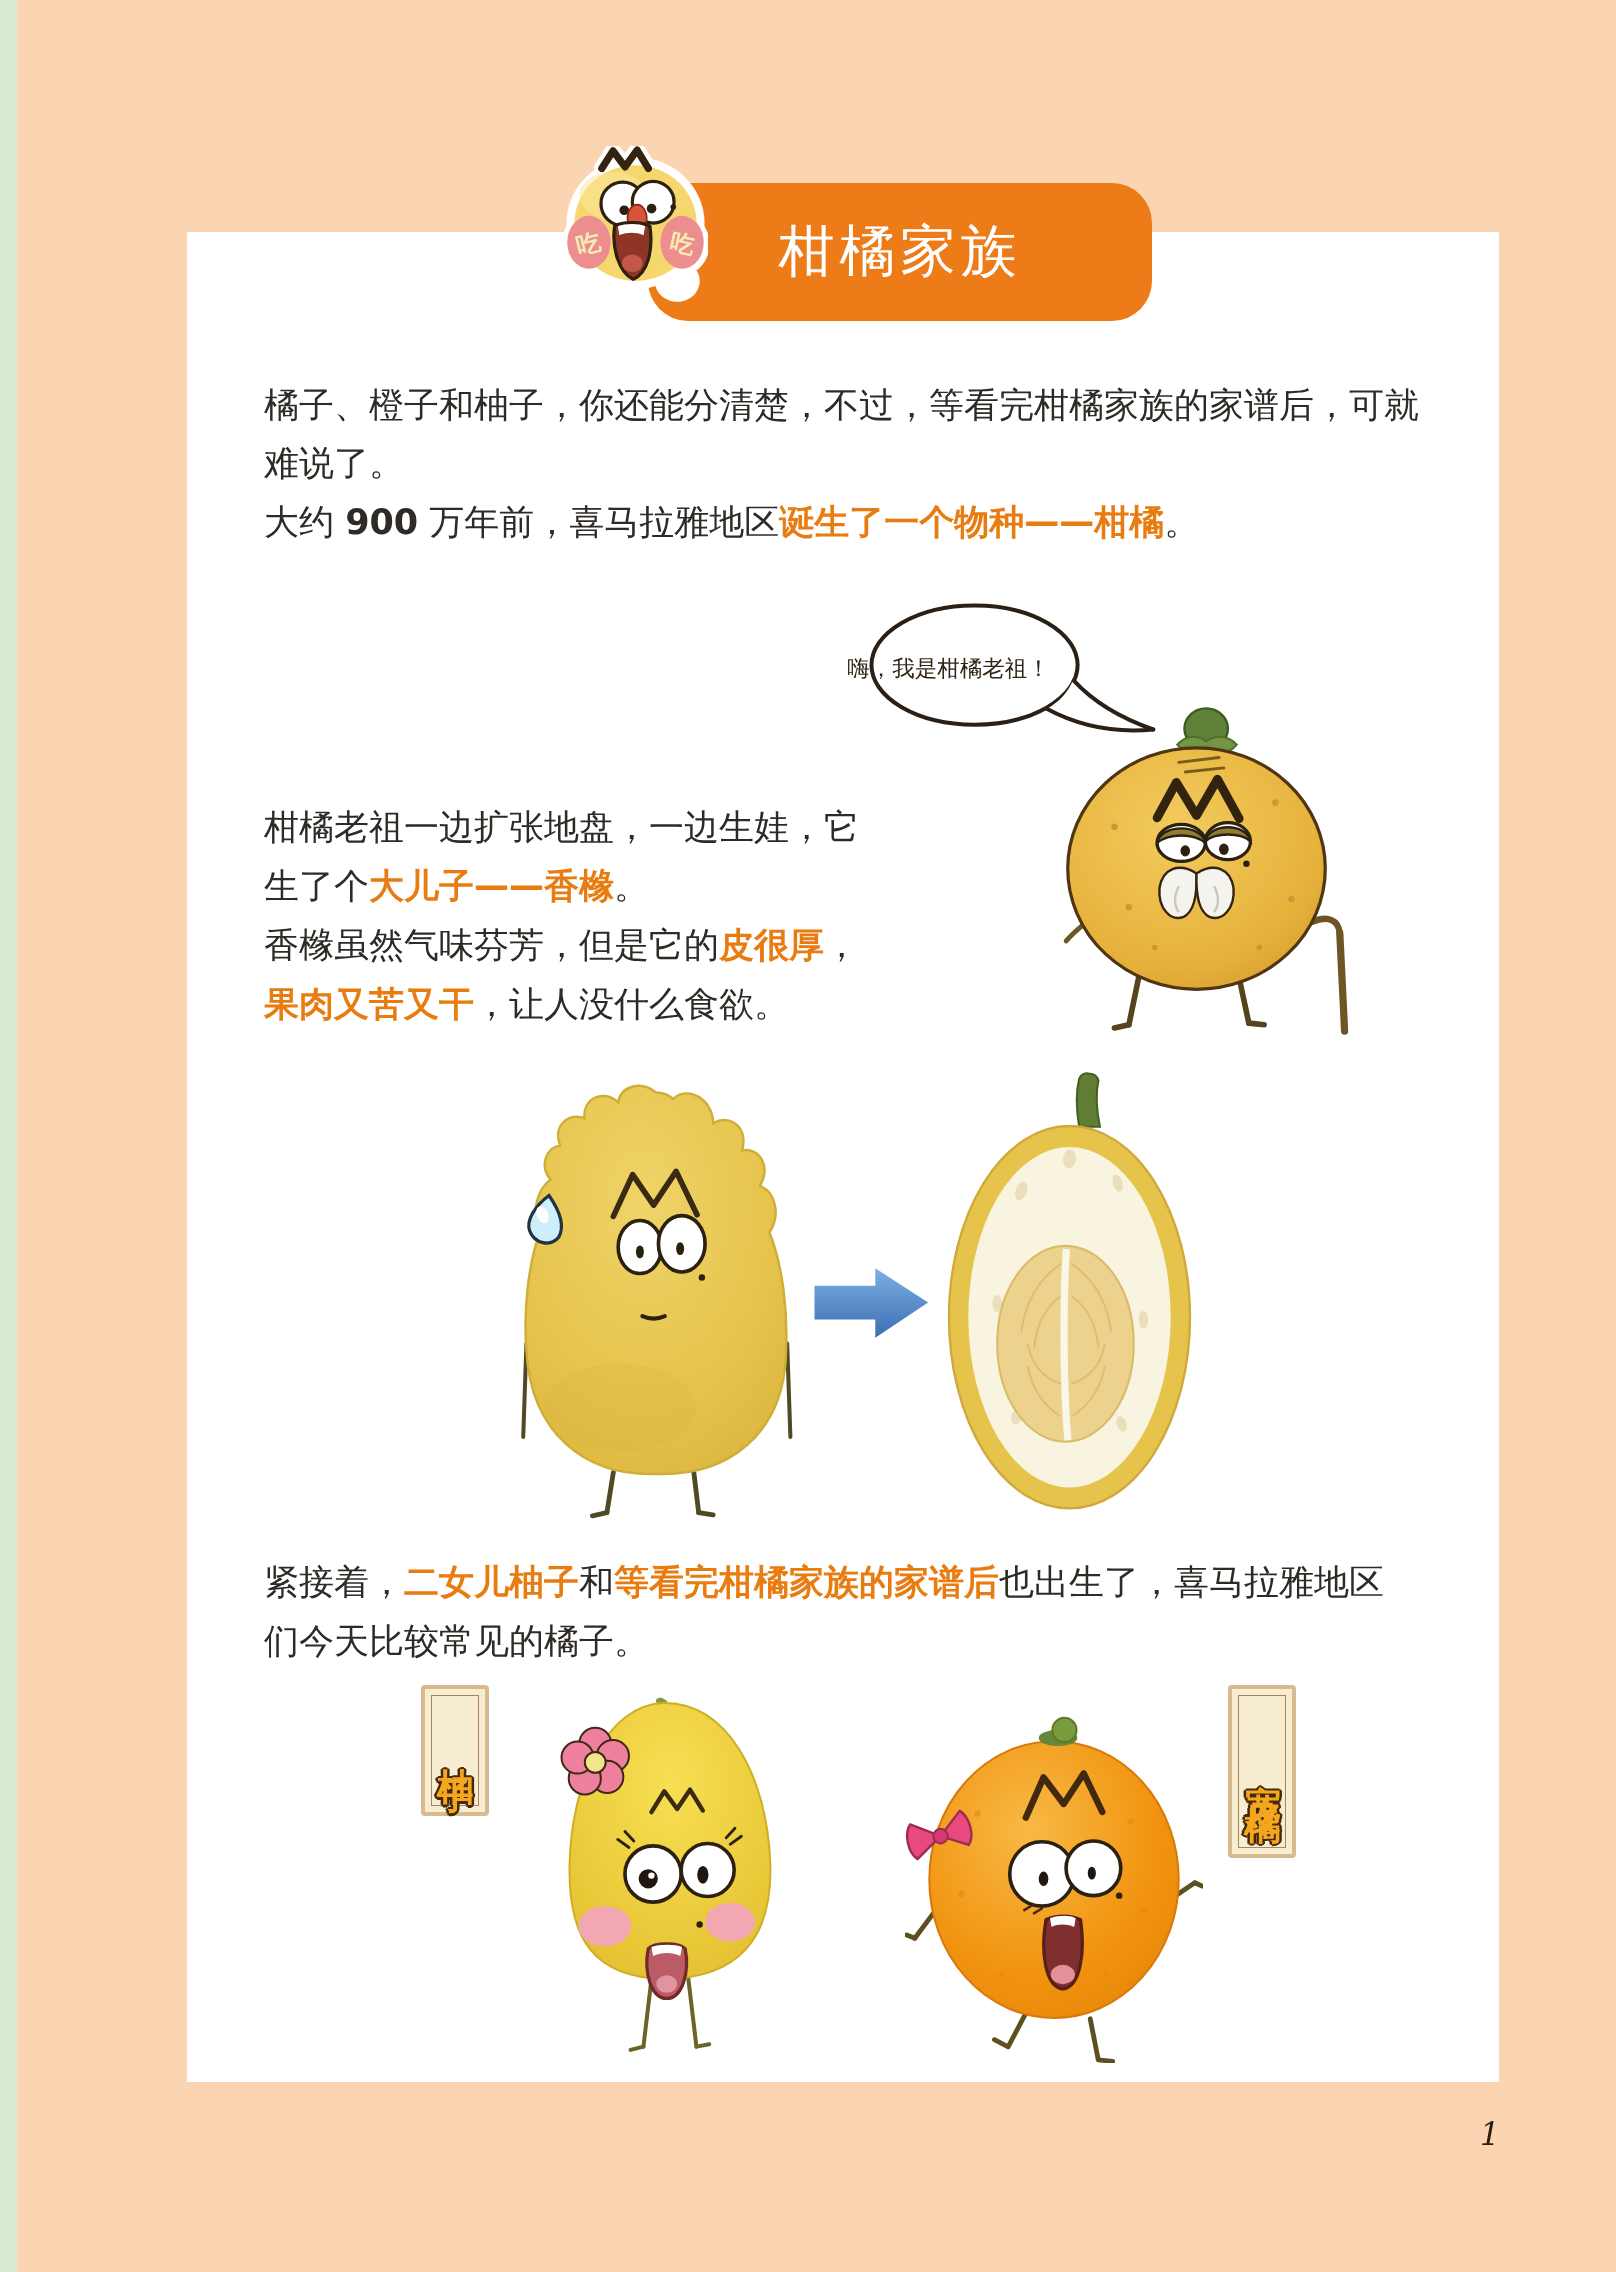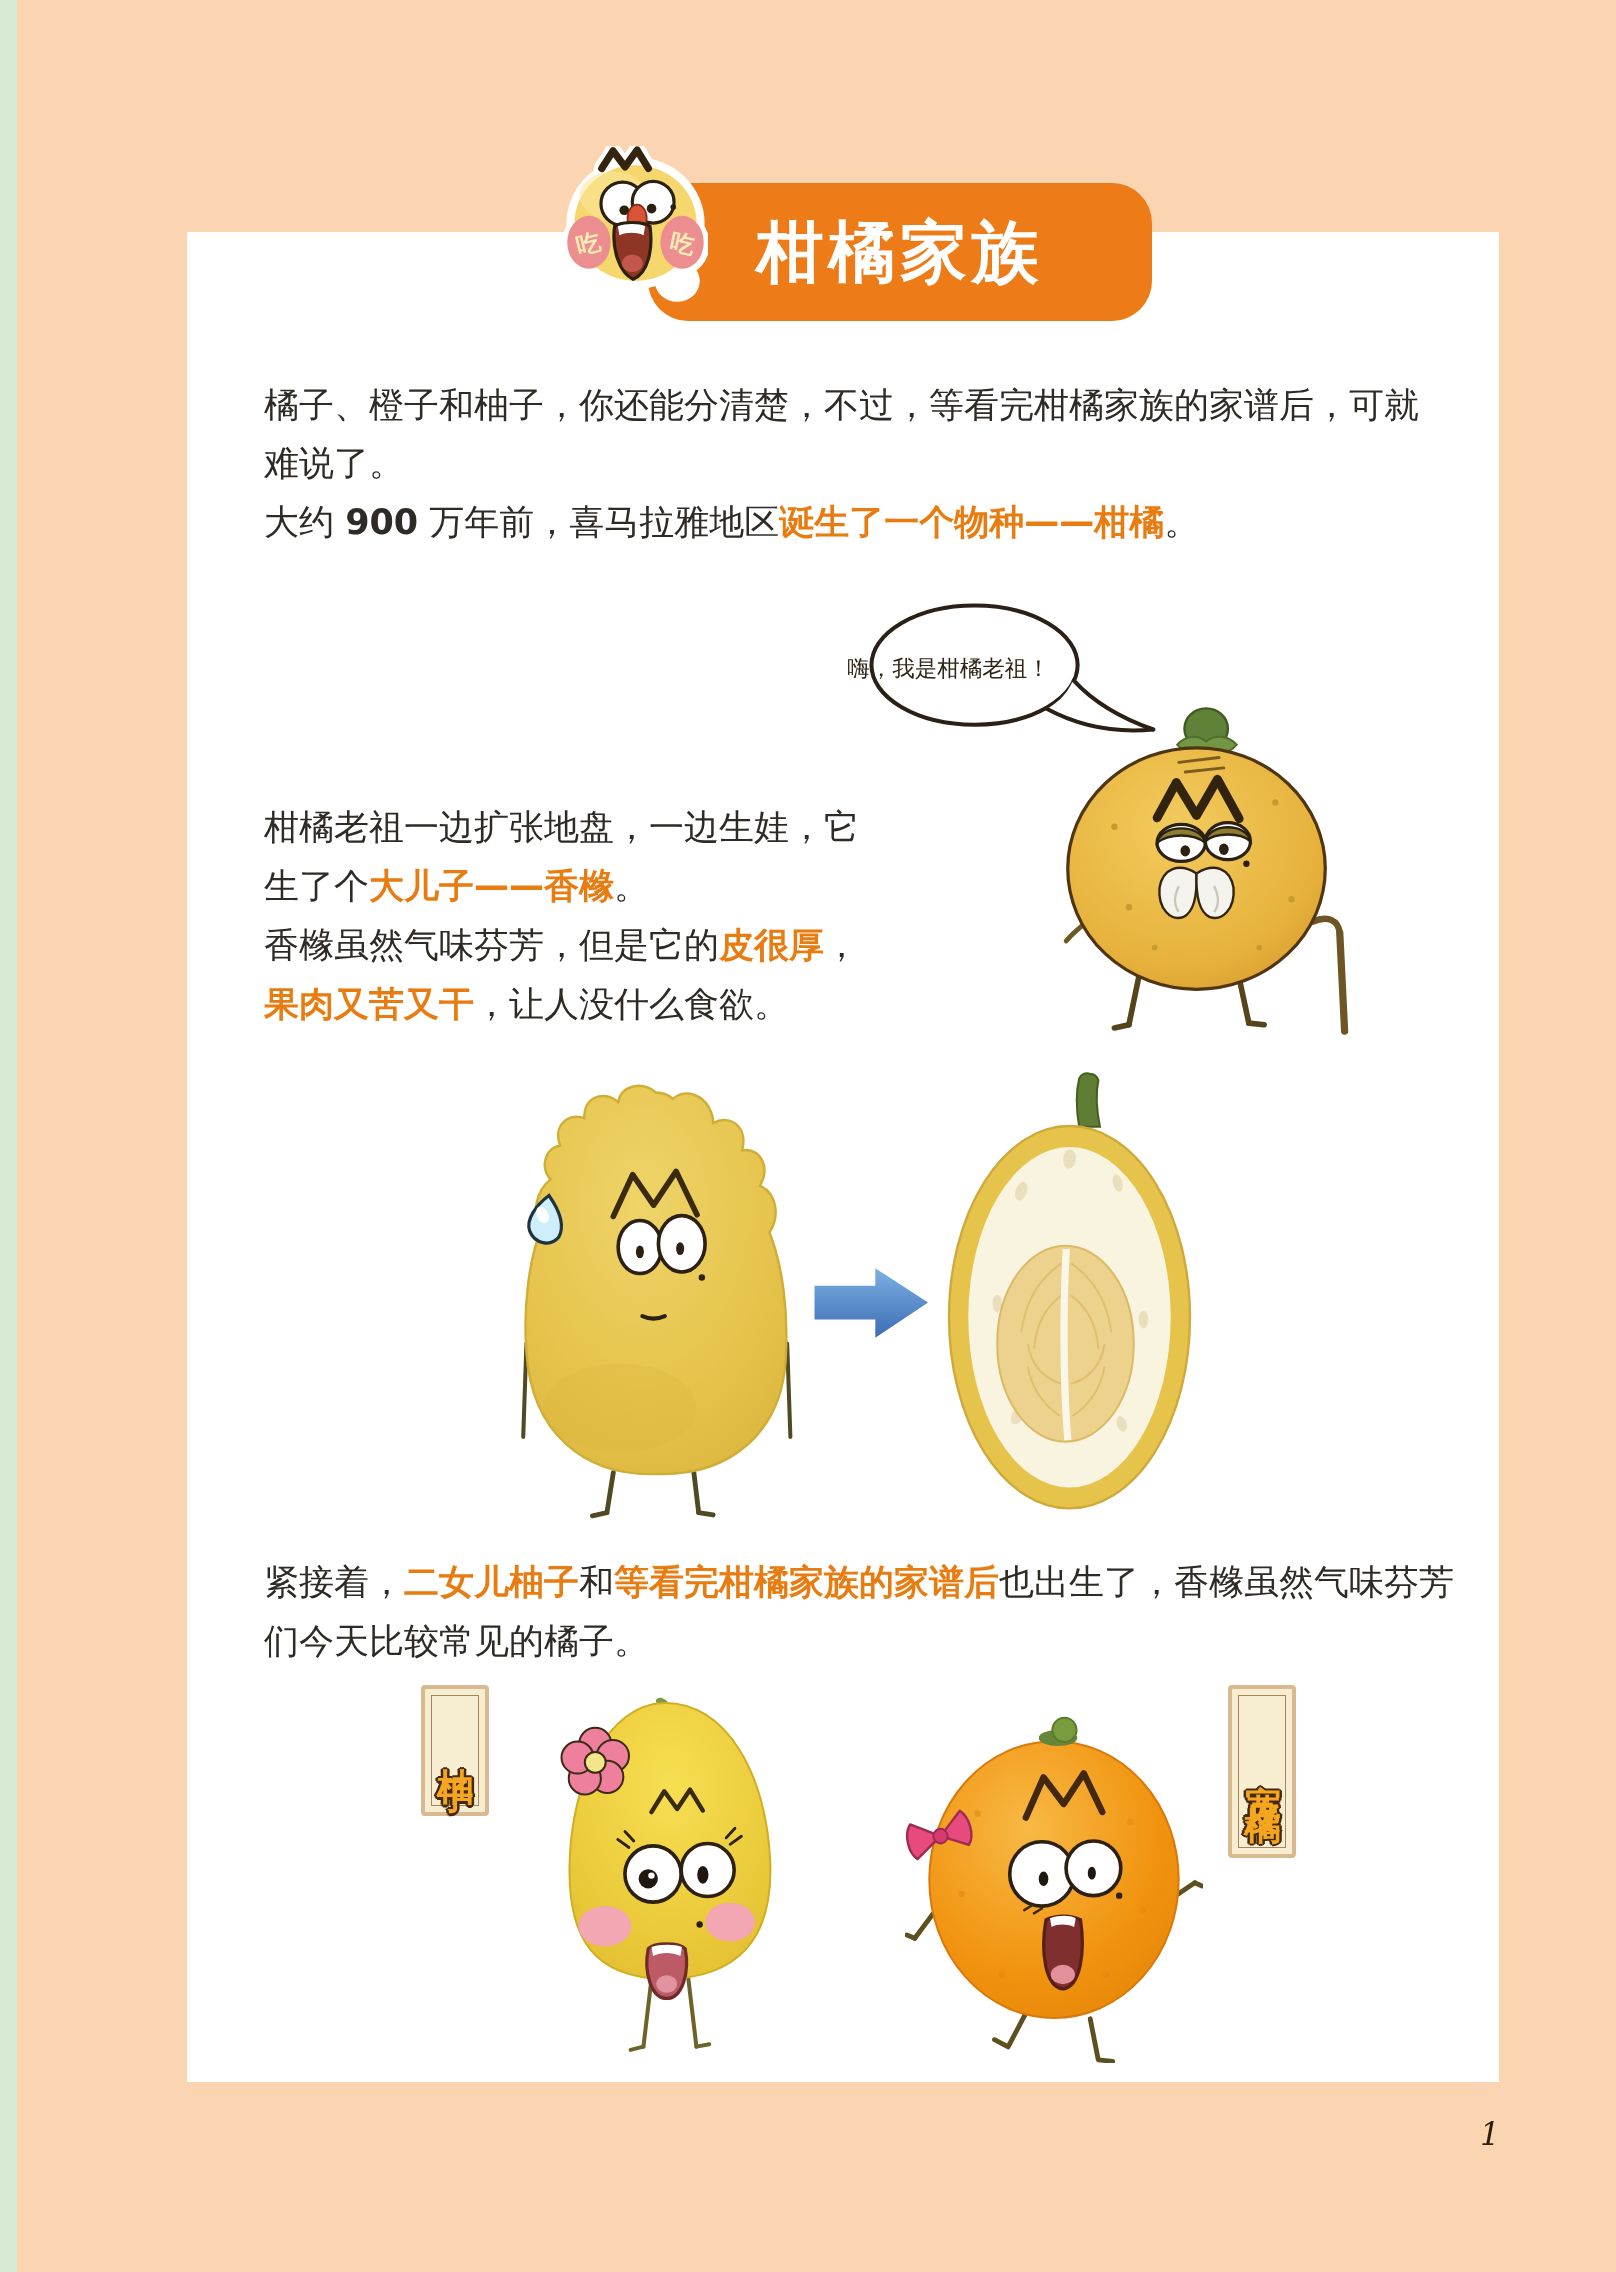--- a/index.html
+++ b/index.html
@@ -7,21 +7,21 @@
     width:1616px;height:2273px;position:relative;
     background:#fbd4b1;
     font-family:"DejaVu Sans","Liberation Sans",sans-serif;
     overflow:hidden;
   }
   .abs{position:absolute;}
   .stripe{left:0;top:0;width:17px;height:2273px;background:#d7e9d2;}
   .card{left:187px;top:232px;width:1312px;height:1850px;background:#ffffff;}
   .banner{left:648px;top:183px;width:504px;height:138px;background:#ed7b17;border-radius:40px;
     display:flex;align-items:center;justify-content:center;}
-  .banner-title{color:#ffffff;font-size:67px;font-weight:700;letter-spacing:4.8px;white-space:nowrap;text-align:center;}
+  .banner-title{color:#ffffff;font-size:56px;font-weight:400;letter-spacing:4.8px;white-space:nowrap;text-align:center;}
   .textline{white-space:nowrap;font-size:35px;line-height:58px;color:#2e2a26;}
   .tblock{position:absolute;}
   .hl{color:#e87c10;font-weight:700;text-align:center;}
   .num{font-weight:700;}
   .bubble-text{color:#2f2415;font-size:22.5px;text-align:center;white-space:nowrap;}
   .plaque{position:absolute;background:#f7eed2;border:4px solid #d9ba90;border-radius:4px;
     box-sizing:border-box;padding:5.6px;}
   .plaque-inner{width:100%;height:100%;border:1.6px solid #a7845e;box-sizing:border-box;
     display:flex;align-items:center;justify-content:center;}
   .plaque-text{writing-mode:vertical-rl;text-orientation:upright;font-weight:700;
@@ -178,21 +178,21 @@
   <ellipse cx="95" cy="440" rx="7" ry="11" fill="#eadfbd" transform="rotate(25 95 440)"></ellipse>
   <ellipse cx="225" cy="450" rx="6" ry="10" fill="#eadfbd" transform="rotate(-20 225 450)"></ellipse>
   <ellipse cx="160" cy="120" rx="8" ry="12" fill="#eadfbd" transform="rotate(5 160 120)"></ellipse>
   <ellipse cx="155" cy="350" rx="85" ry="122" fill="#edd28d" stroke="#d9ba67" stroke-width="2.5"></ellipse>
   <path d="M150,250 C118,272 104,304 100,336 M150,290 C128,306 118,330 116,356 M150,400 C124,392 112,372 108,350 M148,440 C124,424 112,400 108,378" stroke="#dcbc6a" stroke-width="2.5" fill="none" opacity="0.85"></path>
   <path d="M162,250 C194,272 208,304 212,336 M162,290 C184,306 194,330 196,356 M162,400 C188,392 200,372 204,350 M164,440 C188,424 200,400 204,378" stroke="#dcbc6a" stroke-width="2.5" fill="none" opacity="0.85"></path>
   <path d="M156,232 C152,300 152,400 158,470" stroke="#fbf7e8" stroke-width="9" fill="none"></path>
 </svg>
 
 <div class="tblock" style="left:264px;top:1553px">
-  <div class="textline" style="line-height:59px"><span>紧接着，</span><span class="hl">二女儿柚子</span><span>和</span><span class="hl">等看完柑橘家族的家谱后</span><span>也出生了，香橼虽然气味芬芳</span></div>
+  <div class="textline" style="line-height:59px"><span>紧接着，</span><span class="hl">二女儿柚子</span><span>和</span><span class="hl">等看完柑橘家族的家谱后</span><span>也出生了，喜马拉雅地区</span></div>
   <div class="textline" style="line-height:59px"><span>们今天比较常见的橘子。</span></div>
 </div>
 
 <div class="plaque" style="left:421px;top:1685px;width:68px;height:131px">
   <div class="plaque-inner">
     <div class="plaque-text">柚子</div>
   </div>
 </div>
 
 <svg class="abs" style="left:531px;top:1693px" width="265" height="366" viewBox="0 0 330 455">

